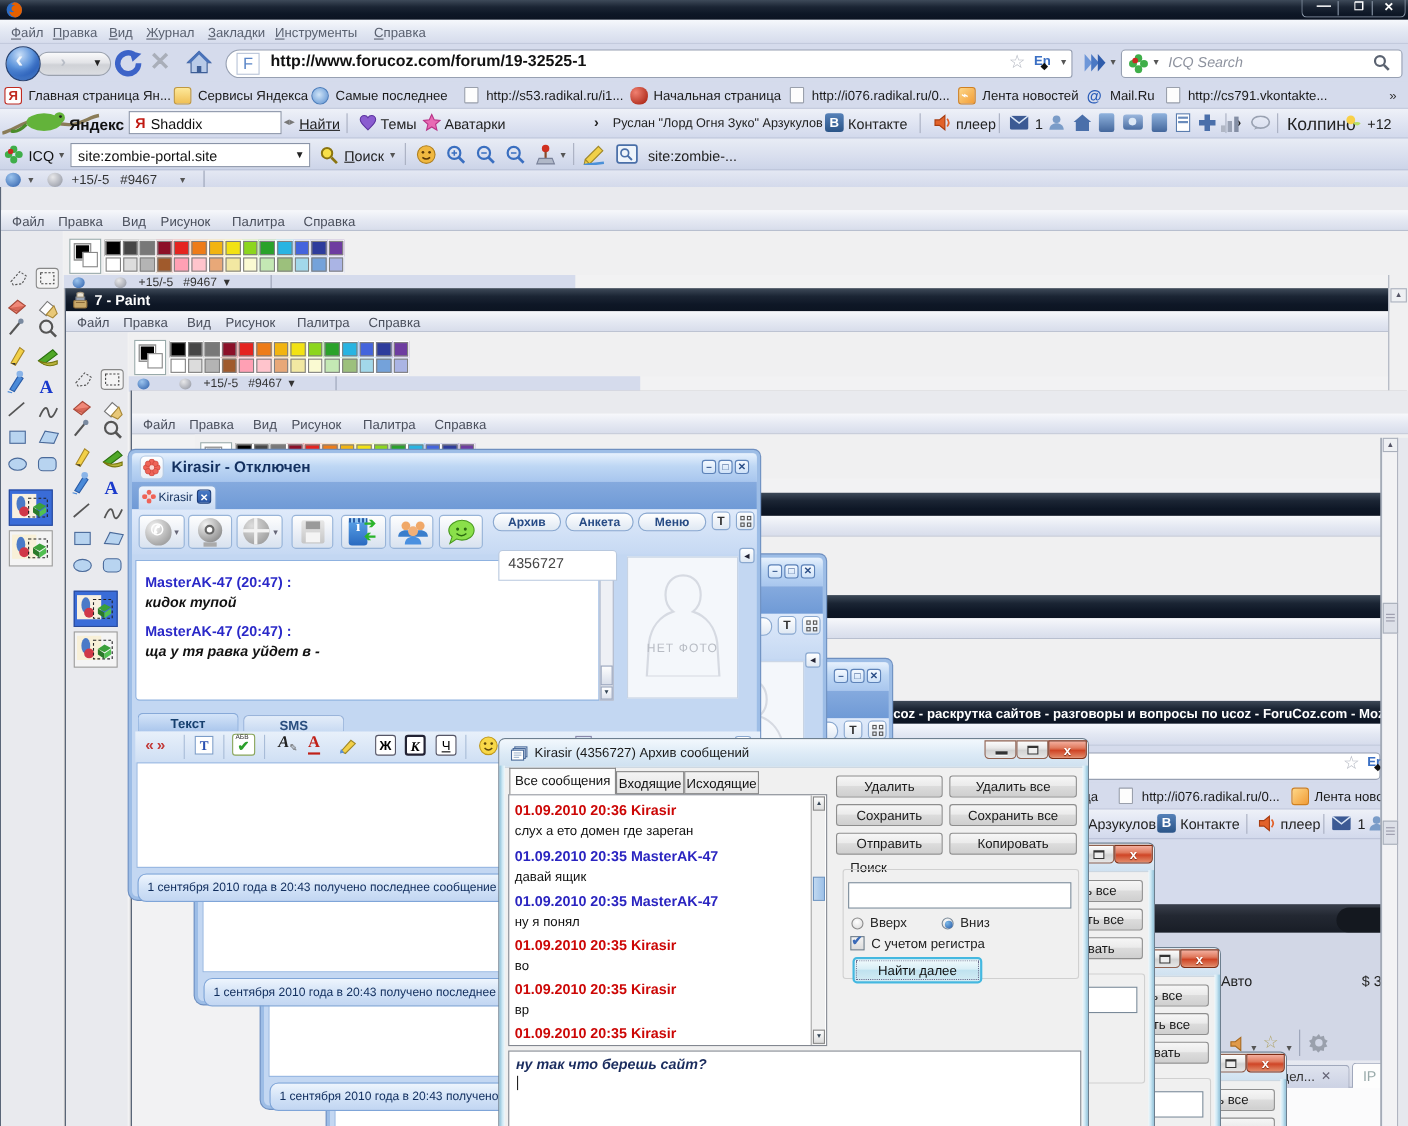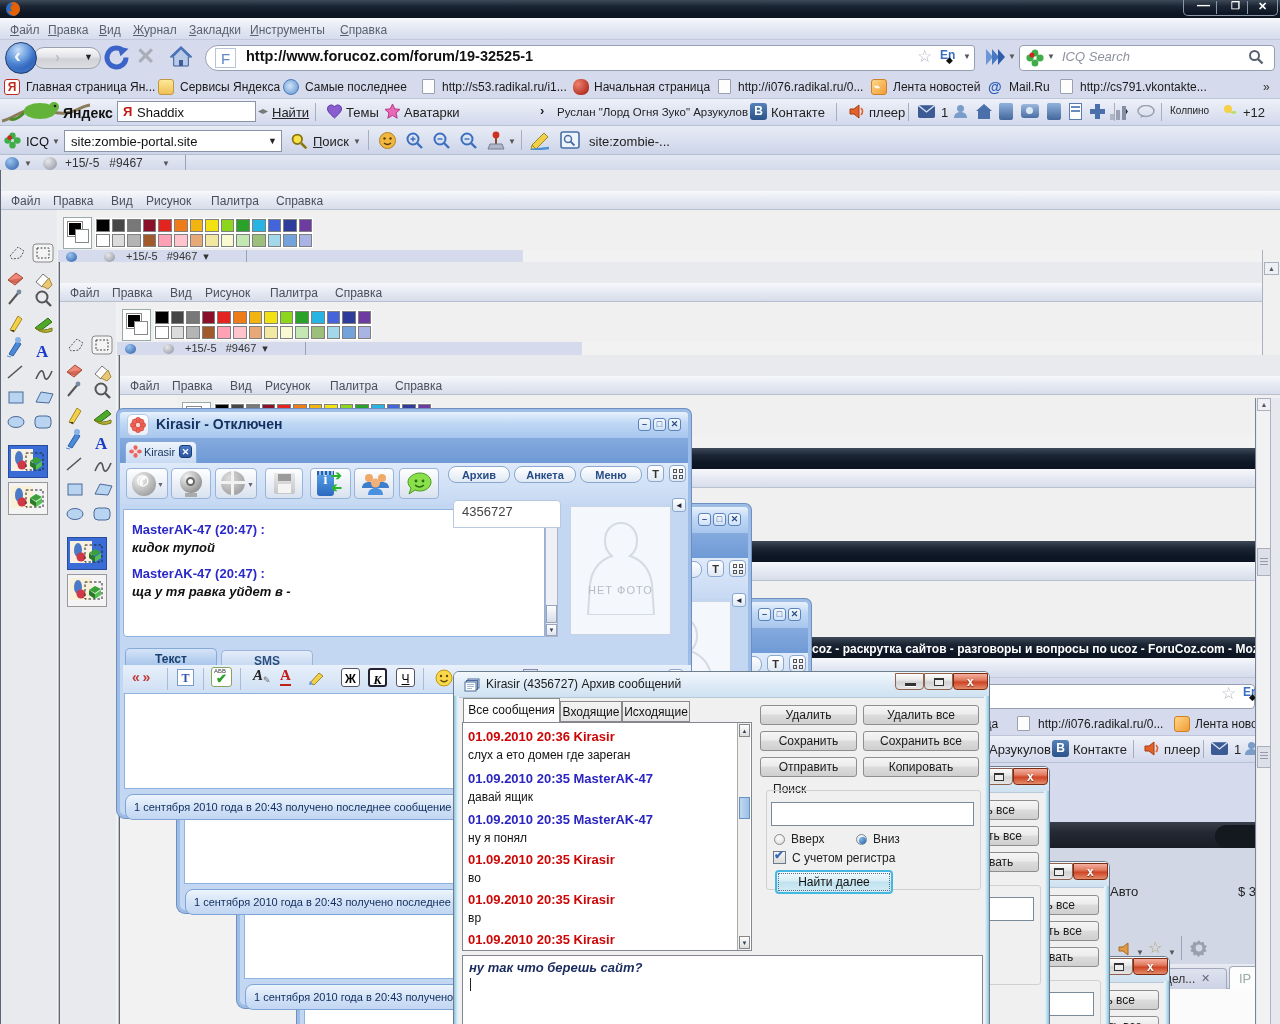--- a/index.html
+++ b/index.html
@@ -203,21 +203,21 @@
   <svg class="abs" style="left:1109px;top:5px" width="20" height="16" viewBox="0 0 20 16">
         <rect x="1" y="10" width="4" height="6" fill="#b0b6c4"></rect>
         <rect x="7" y="6" width="4" height="10" fill="#9aa2b4"></rect>
         <rect x="13" y="2" width="4" height="14" fill="#848ea4"></rect>
       </svg>
   <svg class="abs" style="left:1137px;top:6px" width="18" height="14" viewBox="0 0 18 14">
         <ellipse cx="9" cy="6" rx="8" ry="5.5" fill="none" stroke="#9aa2b2" stroke-width="1.5"></ellipse>
         <path d="M5 10l-2 3 5-2z" fill="#9aa2b2"></path>
       </svg>
   <div class="sep" style="left:1161px"></div>
-  <span class="abs" style="left:1170px;top:6px;font-size:10px;color:#222">Колпино</span>
+  <span class="abs" style="left:1170px;top:6px;font-size:16px;color:#222">Колпино</span>
   <svg class="abs" style="left:1222px;top:4px" width="16" height="16" viewBox="0 0 16 16">
         <circle cx="6" cy="6" r="4" fill="#f8d048"></circle>
         <path d="M8 9q4-2 7 0-3 4-7 0z" fill="#b8e068"></path>
       </svg>
   <span class="abs" style="left:1243px;top:6px;font-size:13px;color:#222">+12</span>
 </div>
 
 <div class="abs" style="left:0;top:126px;width:1280px;height:29px;background:linear-gradient(#e8ecf5,#d8deee 60%,#ccd4e8);border-bottom:1px solid #b4bcd2">
   <svg class="abs" style="left:4px;top:6px" width="17" height="17" viewBox="0 0 18 18">
         <g fill="#3fae49">
@@ -389,20 +389,29 @@
               <path d="M21 15l6-4 6 3-6 4z" fill="#3aa03a"></path>
               <path d="M21 15v5l6 4v-5z" fill="#2a7a2a"></path>
               <path d="M27 19l6-4v5l-6 4z" fill="#52c052"></path>
             </svg>
       </div>
     </div>
   </div>
 </div>
 
 <div class="pwin" style="left:59px;top:262px;width:1203px;height:762px">
+  <div class="ptitle">
+        <svg class="abs" style="left:5px;top:2px" width="16" height="17" viewBox="0 0 16 17">
+          <rect x="2" y="9" width="12" height="7" rx="1.5" fill="#c8a86a" stroke="#8a6a3a"></rect>
+          <path d="M4 9V6h8v3" fill="#9aa4b4" stroke="#6a7484"></path>
+          <path d="M5 6V2.5q3-1.5 6 0V6z" fill="#e8e2d4" stroke="#a89a80"></path>
+          <path d="M4 11h8" stroke="#8a6a3a"></path>
+        </svg>
+        <span class="abs" style="left:26px;top:3px">7 - Paint</span>
+      </div>
   <div class="pmenu">
         <span class="abs" style="left:10px;top:3px">Файл</span>
         <span class="abs" style="left:52px;top:3px">Правка</span>
         <span class="abs" style="left:110px;top:3px">Вид</span>
         <span class="abs" style="left:145px;top:3px">Рисунок</span>
         <span class="abs" style="left:210px;top:3px">Палитра</span>
         <span class="abs" style="left:275px;top:3px">Справка</span>
       </div>
   <div class="pclient">
     <div class="abs" style="left:57px;right:0;top:0;height:40px;background:#f0f0f1"></div>

